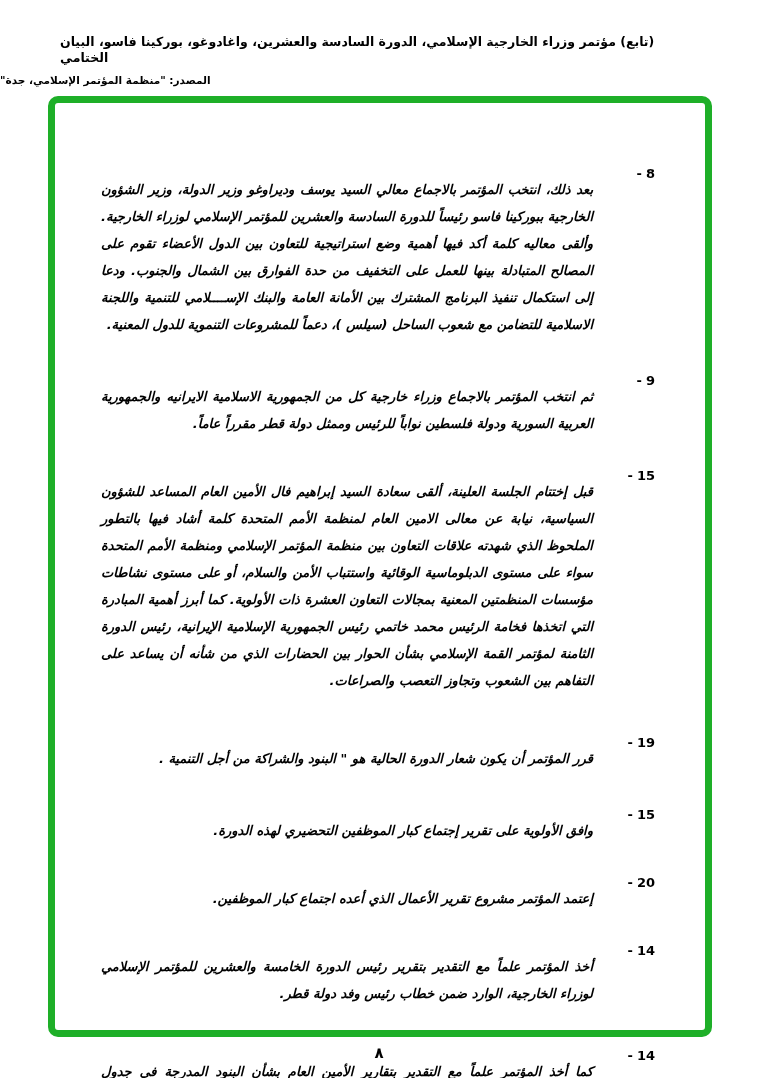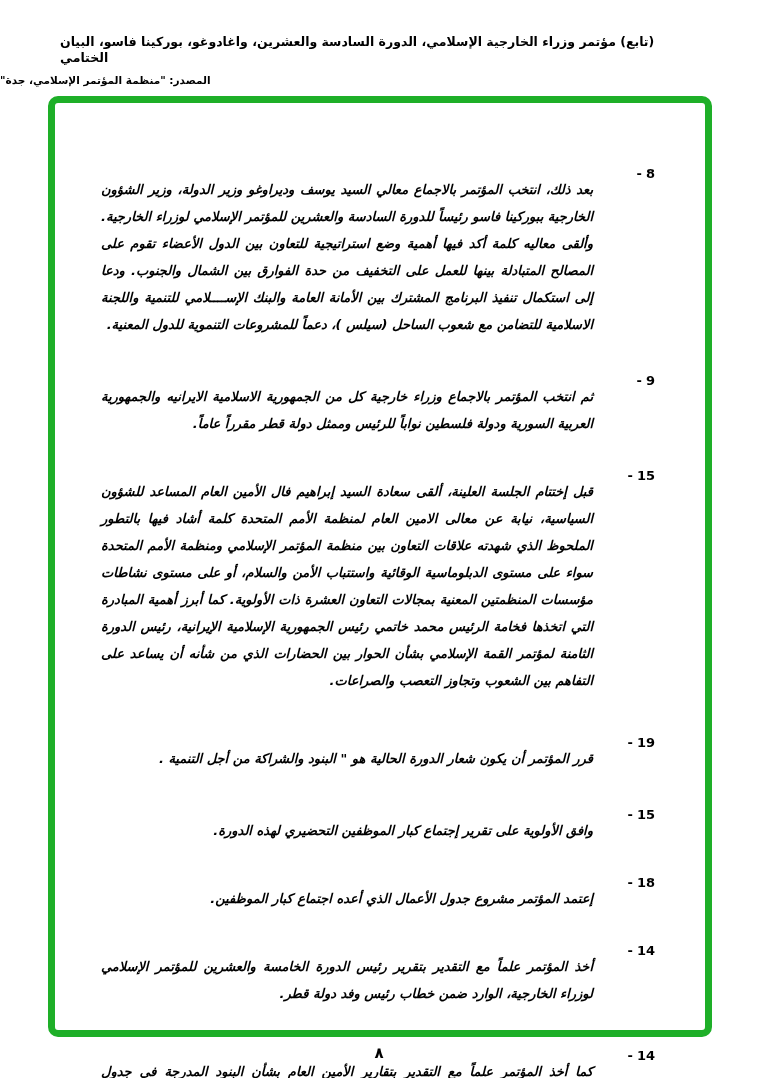--- a/index.html
+++ b/index.html
@@ -85,23 +85,23 @@
     <span class="marker">
         <span>-</span>
         <span>15</span>
       </span>
     <p class="txt">وافق  الأولوية على تقرير إجتماع كبار الموظفين التحضيري لهذه الدورة.</p>
   </div>
 
   <div class="item gap-sm">
     <span class="marker">
         <span>-</span>
-        <span>18</span>
+        <span>20</span>
       </span>
-    <p class="txt">إعتمد المؤتمر مشروع جدول الأعمال الذي أعده اجتماع كبار الموظفين.</p>
+    <p class="txt">إعتمد المؤتمر مشروع تقرير الأعمال الذي أعده اجتماع كبار الموظفين.</p>
   </div>
 
   <div class="item gap-lg">
     <span class="marker">
         <span>-</span>
         <span>14</span>
       </span>
     <p class="txt">أخذ المؤتمر علماً مع التقدير بتقرير رئيس الدورة الخامسة والعشرين للمؤتمر الإسلامي لوزراء الخارجية، الوارد ضمن خطاب رئيس وفد دولة قطر.</p>
   </div>
 

